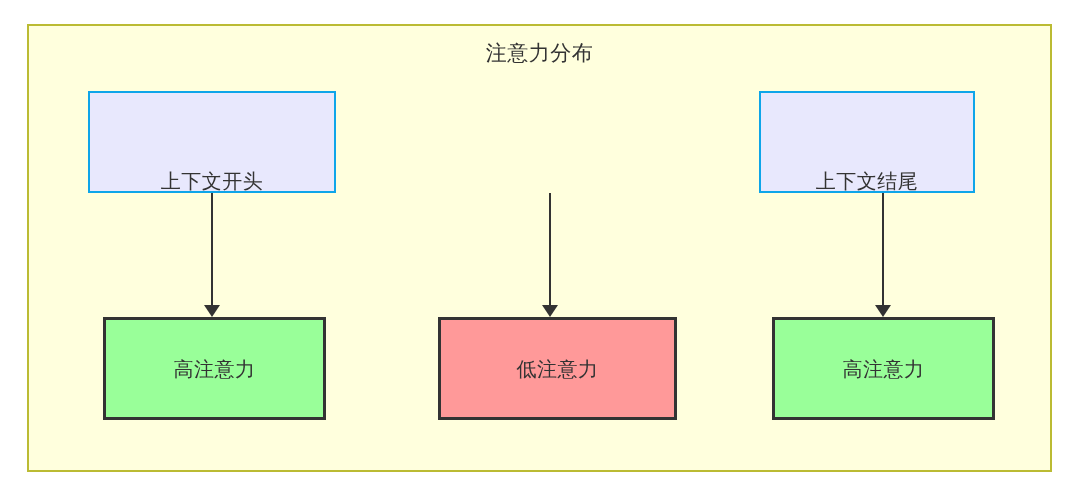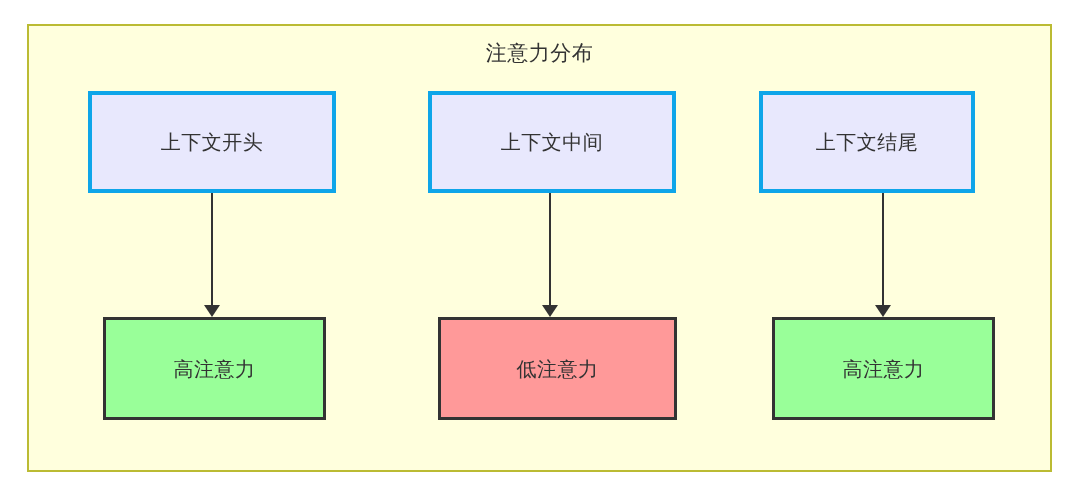--- a/index.html
+++ b/index.html
@@ -54,22 +54,23 @@
     align-items: center;
     justify-content: center;
     font-size: 20px;
     color: #333333;
     line-height: 1;
     letter-spacing: 0.5px;
   }
 
   .node.ctx {
     background: #e8e8fd;
-    border: 4px solid #0ea5e9;
+    border: 2px solid #0ea5e9;
     height: 102px;
+    align-items: flex-end;
   }
 
   .node.attn {
     border: 3px solid #333333;
     height: 103px;
   }
 
   .node.attn.high { background: #99ff99; }
   .node.attn.low  { background: #ff9999; }
 
@@ -114,23 +115,20 @@
 <div id="canvas">
 
   <div class="subgraph">
     <div class="subgraph-title">注意力分布</div>
   </div>
 
   <div class="node ctx ctx-1">
     <span>上下文开头</span>
   </div>
 
-  <div class="node ctx ctx-2">
-    <span>上下文中间</span>
-  </div>
 
   <div class="node ctx ctx-3">
     <span>上下文结尾</span>
   </div>
 
   <div class="edge edge-1"></div>
   <div class="arrowhead arrowhead-1"></div>
 
   <div class="edge edge-2"></div>
   <div class="arrowhead arrowhead-2"></div>

